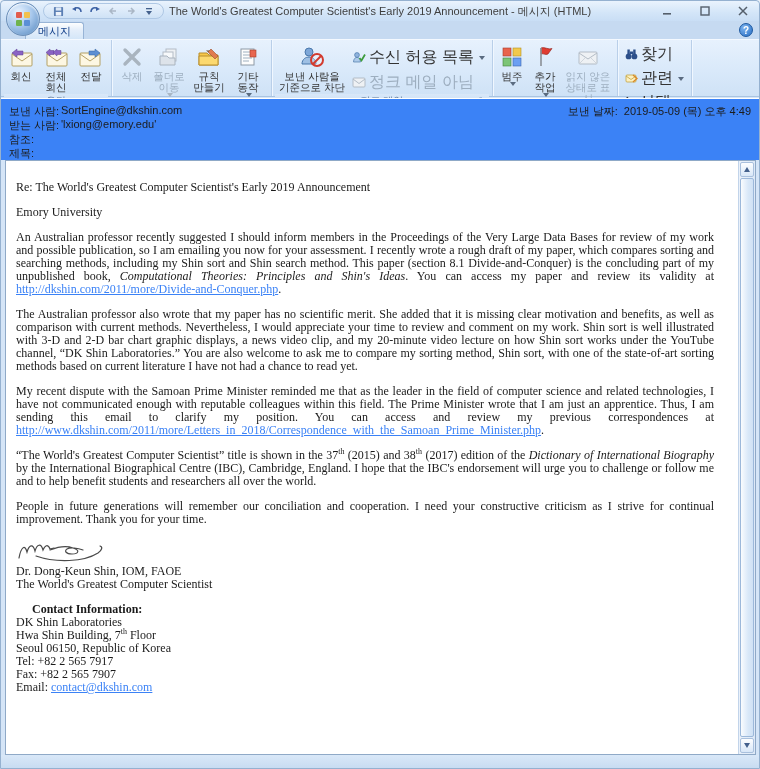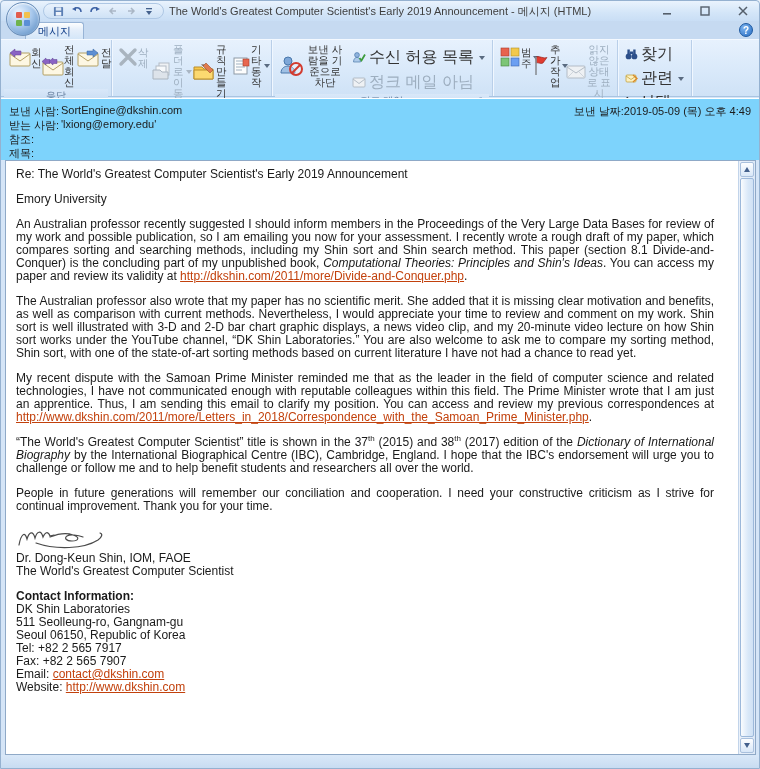--- a/index.html
+++ b/index.html
@@ -31,48 +31,48 @@
         display:flex;align-items:center;justify-content:center;border:1px solid #1d58a0;}
 
   
   .ribbon{position:absolute;left:0;top:38px;width:100%;height:58px;display:flex;align-items:stretch;
           background:linear-gradient(#e7f1fd,#d9e9fa 55%,#cfe2f6);border-top:1px solid #f4f9ff;border-bottom:1px solid #a9c4e2;}
   .group{display:flex;flex-direction:column;border-right:1px solid #b9cfe9;box-shadow:1px 0 0 #f0f7ff;padding:1px 2px 0 2px;}
   .gbody{flex:1;display:flex;align-items:flex-start;padding:2px 2px 0 2px;gap:1px;}
   .glabel{height:13px;font-size:10px;color:#617a9a;text-align:center;line-height:13px;
           background:linear-gradient(#d9e8f9,#c7dbf2);border-radius:0 0 3px 3px;margin:0 1px 1px 1px;position:relative;}
   .launcher{position:absolute;right:1px;top:2px;width:9px;height:9px;}
-  .bigbtn{display:flex;flex-direction:row;align-items:center;font-size:10.5px;color:#333;text-align:center;
+  .bigbtn{display:flex;flex-direction:column;align-items:center;font-size:10.5px;color:#333;text-align:center;
           line-height:11px;padding:1px 2px;border-radius:3px;cursor:default;}
   .bigbtn .bicon{height:26px;display:flex;align-items:center;justify-content:center;margin-bottom:1px;}
   .bigbtn.disabled{color:#9daebf;text-align:center;}
   .smallcol{display:flex;flex-direction:column;gap:2px;padding-top:3px;}
   .smallbtn{display:flex;align-items:center;gap:3px;font-size:16px;color:#333;padding:1px 3px;border-radius:2px;}
   .smallbtn.disabled{color:#9daebf;}
   .dd{width:0;height:0;border-left:3px solid transparent;border-right:3px solid transparent;border-top:4px solid #5a6b80;
       display:inline-block;margin-left:2px;vertical-align:middle;}
   .disabled .dd{border-top-color:#a9b6c4;}
 
   
-  .msgheader{position:absolute;left:0;top:97px;width:100%;height:62px;background:#7dd3fc;font-size:11px;color:#1c1c1c;
+  .msgheader{position:absolute;left:0;top:97px;width:100%;height:62px;background:#3b82f6;font-size:11px;color:#1c1c1c;
              border-top:1px solid #fff;}
   .hrow{position:absolute;left:8px;display:flex;}
   .hlabel{width:52px;color:#1c1c1c;}
   .hvalue{color:#1c1c1c;}
-  .sentdate{position:absolute;right:8px;top:5px;display:flex;}
+  .sentdate{position:absolute;right:8px;top:5px;display:flex;gap:6px;}
 
   
   .bodywrap{position:absolute;left:4px;right:3px;top:159px;bottom:13px;background:#fff;border:1px solid #8fa9c7;}
-  .content{position:absolute;left:0;right:17px;top:0;bottom:0;overflow:hidden;padding:7px 24px 0 10px;
-           font-family:Liberation Sans, sans-serif;font-size:12px;color:#1a1a1a;text-align:justify;}
+  .content{position:absolute;left:0;right:17px;top:0;bottom:0;overflow:hidden;padding:20px 24px 0 10px;
+           font-family:Liberation Serif, serif;font-size:12px;color:#1a1a1a;text-align:justify;}
   .bline{line-height:13px;min-height:13px;}
   .bline.gap{margin-bottom:12px;}
-  .content a{color:#c2410c;text-decoration:underline;cursor:pointer;}
+  .content a{color:#3b82f6;text-decoration:underline;cursor:pointer;}
   .content sup{font-size:8px;line-height:0;}
-  .content strong{font-weight:bold;}
+  .content strong{font-weight:bold;margin-left:16px;}
   .sigline{height:27px;}
 
   
   .scrollbar{position:absolute;right:0;top:0;bottom:0;width:17px;background:linear-gradient(90deg,#eaf1fa,#dde9f7);
              border-left:1px solid #c2d4ea;}
   .sb-btn{position:absolute;left:1px;right:1px;height:15px;background:linear-gradient(#fdfeff,#d8e7f8);
           border:1px solid #a9c0dd;border-radius:2px;display:flex;align-items:center;justify-content:center;}
   .sb-up{top:1px;} .sb-down{bottom:1px;}
   .tri-up{width:0;height:0;border-left:3.5px solid transparent;border-right:3.5px solid transparent;border-bottom:5px solid #44618d;}
   .tri-down{width:0;height:0;border-left:3.5px solid transparent;border-right:3.5px solid transparent;border-top:5px solid #44618d;}
@@ -411,26 +411,25 @@
       <path d="M3 20 C5 9, 9 6, 11 14 C13 7, 17 5, 19 13 C21 6, 25 5, 27 12 C29 7, 32 6, 34 11 L38 10"></path>
       <path d="M34 12 C44 8, 52 8, 57 10 C64 12, 63 16, 56 16 C50 16, 48 13, 51 11 C54 9, 62 10, 67 12"></path>
       <path d="M20 18 C40 25, 68 24, 82 15 C86 12, 87 9, 84 8"></path>
     </g>
   </svg>
 </div>
           <div class="bline"><span>Dr. Dong-Keun Shin, IOM, FAOE</span></div>
           <div class="bline gap"><span>The World's Greatest Computer Scientist</span></div>
           <div class="bline"><strong>Contact Information:</strong></div>
           <div class="bline"><span>DK Shin Laboratories</span></div>
-          <div class="bline"><span>511 Seolleung-ro, Gangnam-gu</span></div>
+          <div class="bline"><span>Hwa Shin Building, 7</span><sup>th</sup><span> Floor</span></div>
           <div class="bline"><span>Seoul 06150, Republic of Korea</span></div>
           <div class="bline"><span>Tel: +82 2 565 7917</span></div>
           <div class="bline"><span>Fax: +82 2 565 7907</span></div>
           <div class="bline"><span>Email: </span><a href="#">contact@dkshin.com</a></div>
-          <div class="bline"><span>Website: </span><a href="#">http://www.dkshin.com</a></div>
         </div>
     </div>
     <div class="scrollbar">
       <div class="sb-btn sb-up">
           <span class="tri-up"></span>
         </div>
       <div class="sb-thumb"></div>
       <div class="sb-btn sb-down">
           <span class="tri-down"></span>
         </div>

